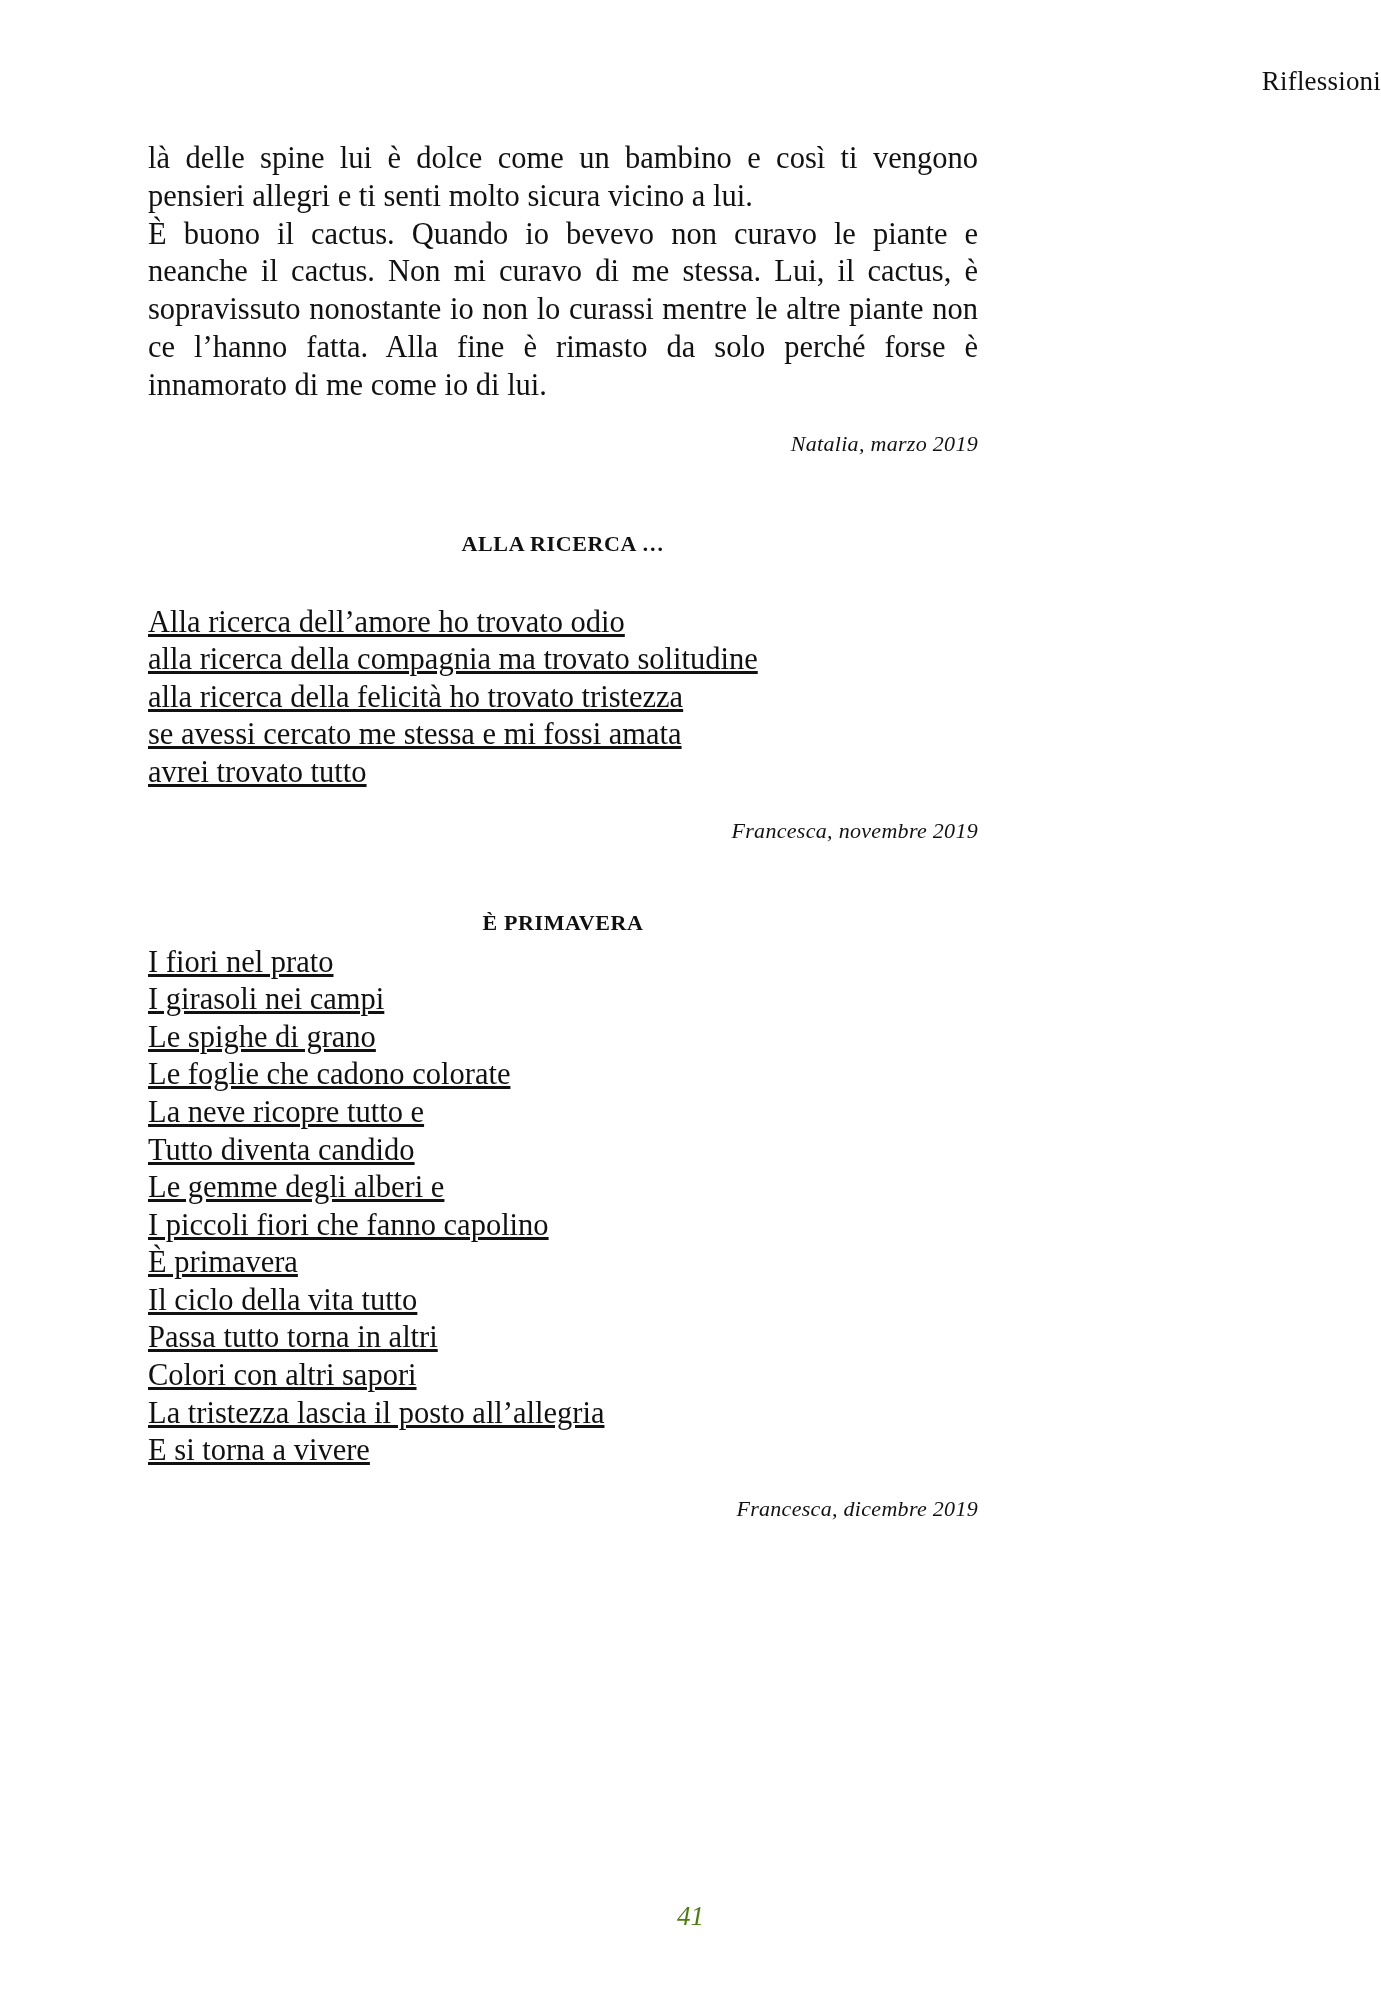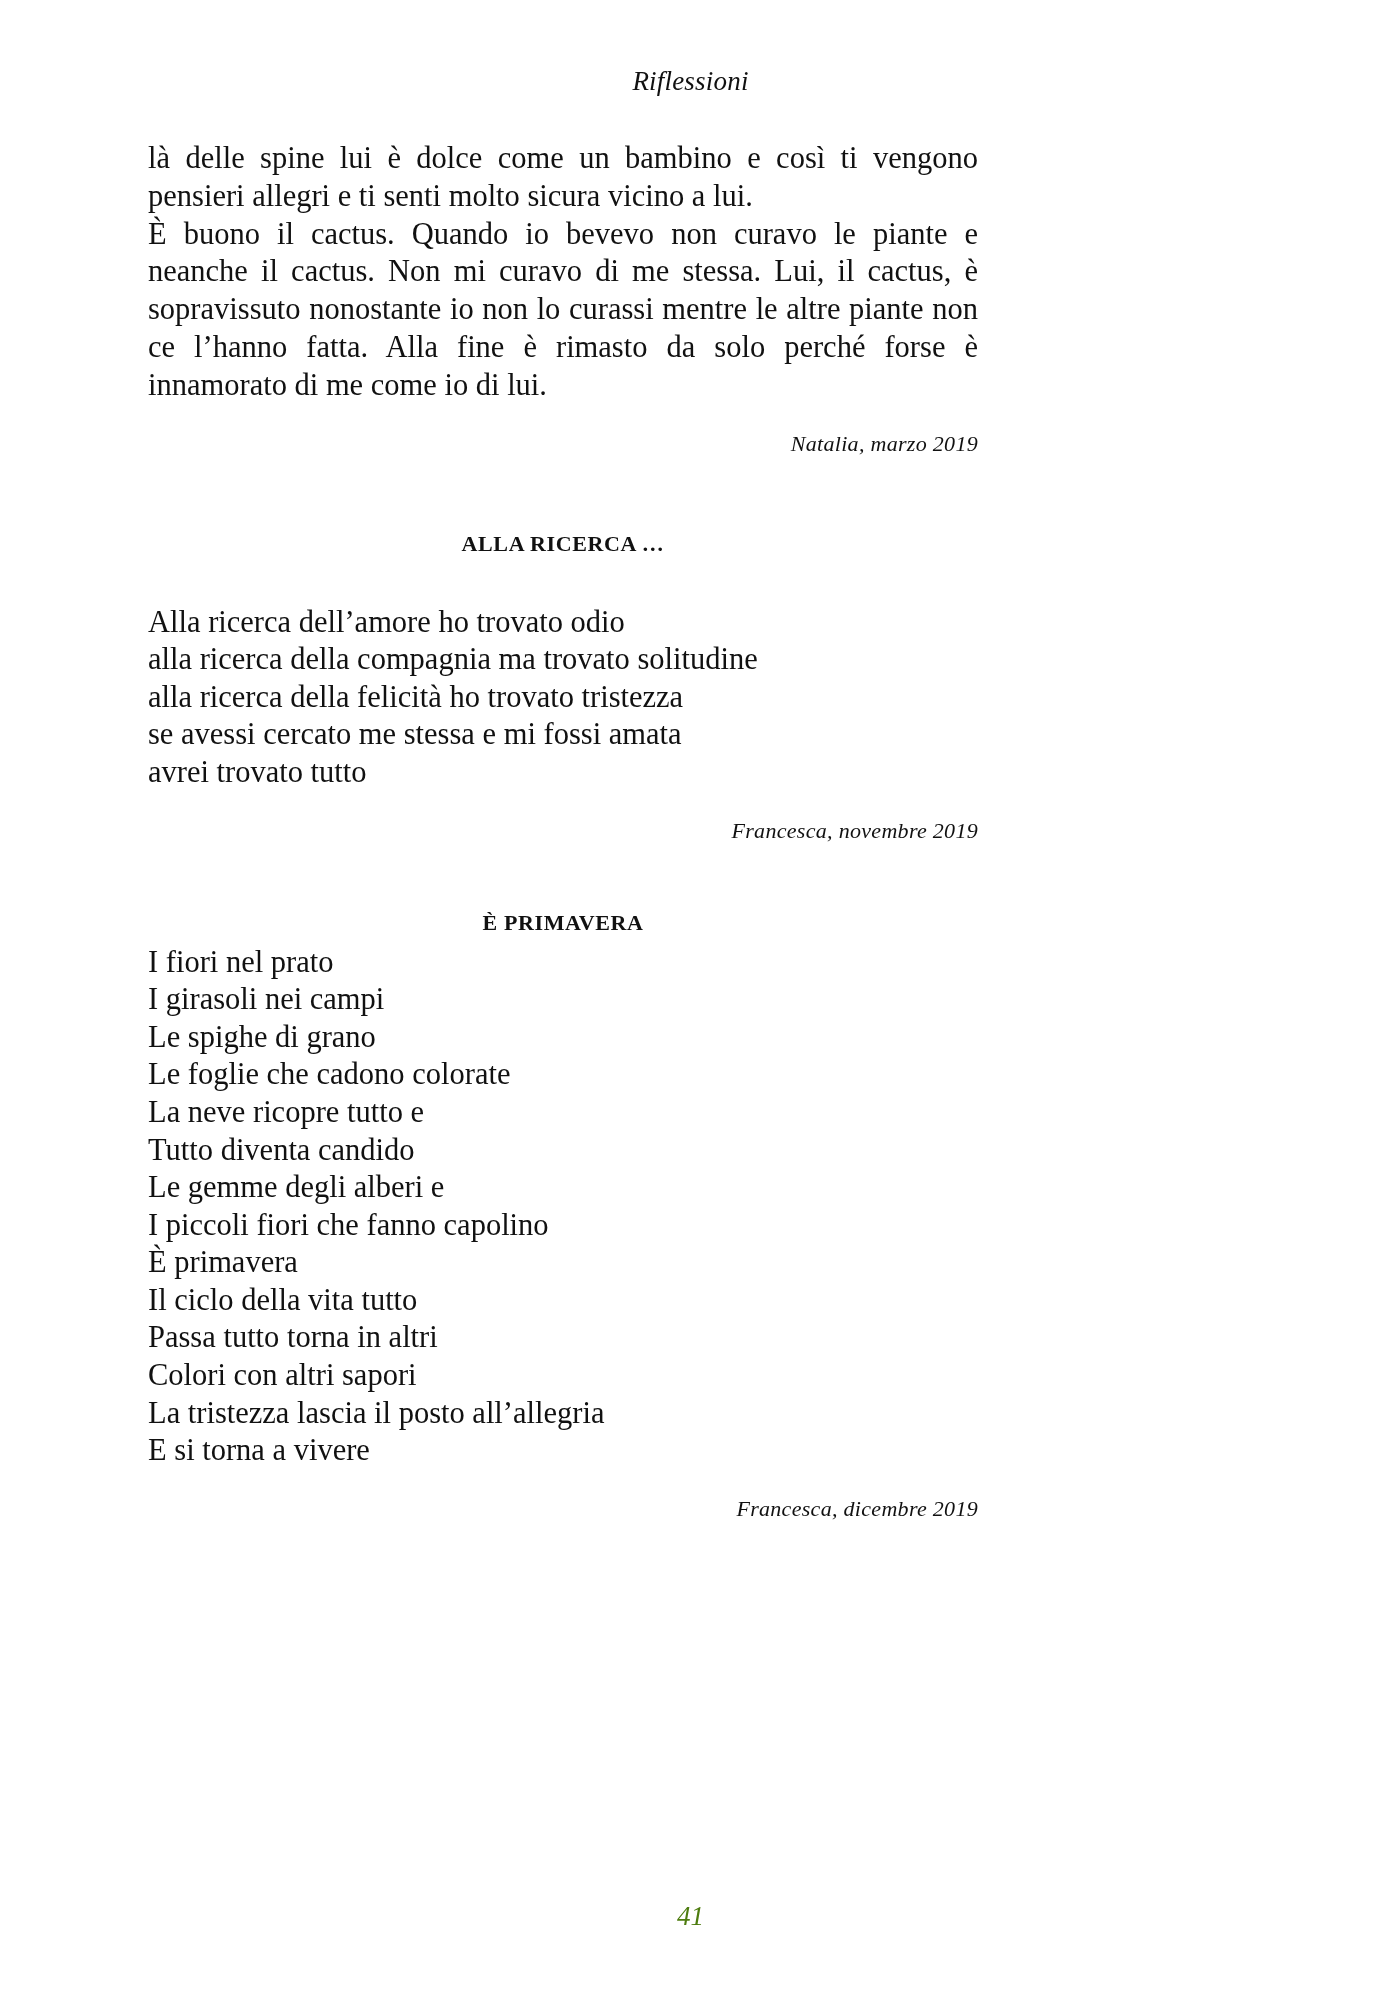--- a/index.html
+++ b/index.html
@@ -17,22 +17,21 @@
     box-sizing: border-box;
     overflow: hidden;
   }
 
   
   .running-header {
     position: absolute;
     top: 66px;
     left: 0;
     width: 1381px;
-    text-align: center;
-    font-style: italic;
+    text-align: right;
     font-size: 27px;
     letter-spacing: 0.2px;
     color: #111111;
   }
 
   
   .column {
     position: absolute;
     left: 148px;
     top: 140px;
@@ -71,20 +70,21 @@
     letter-spacing: 0.6px;
   }
 
   .verse {
     font-size: 30.5px;
     line-height: 37.6px;
     text-align: left;
   }
   .verse div {
     white-space: pre;
+    text-decoration: underline;
   }
 
   
   .gap-after-prose-attr { height: 74px; }
   .gap-title-to-verse   { height: 47px; }
   .gap-attr-to-section  { height: 66px; }
   .gap-title-to-verse-2 { height: 8px; }
 
   
   .folio {

